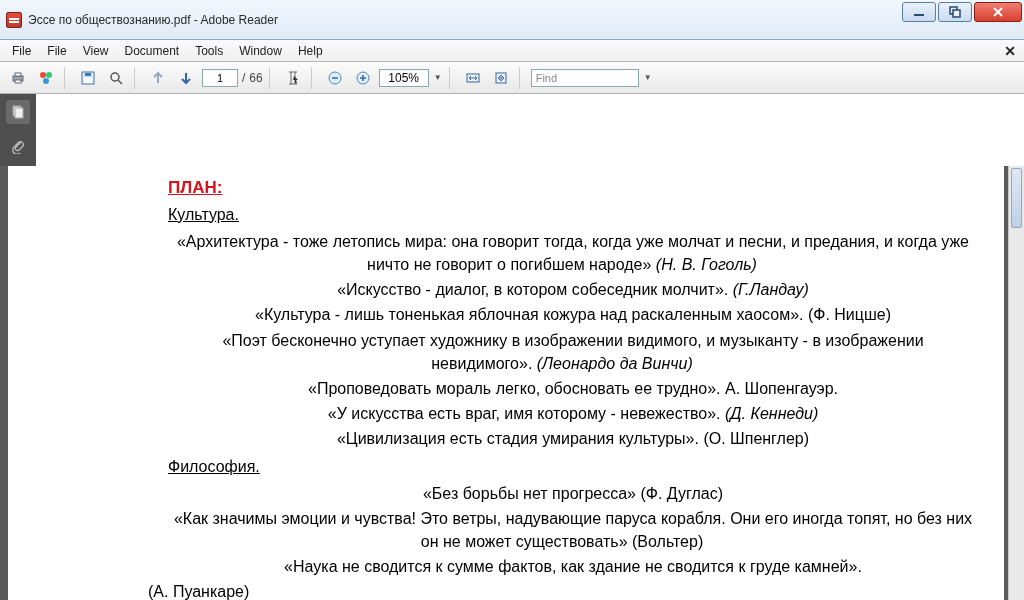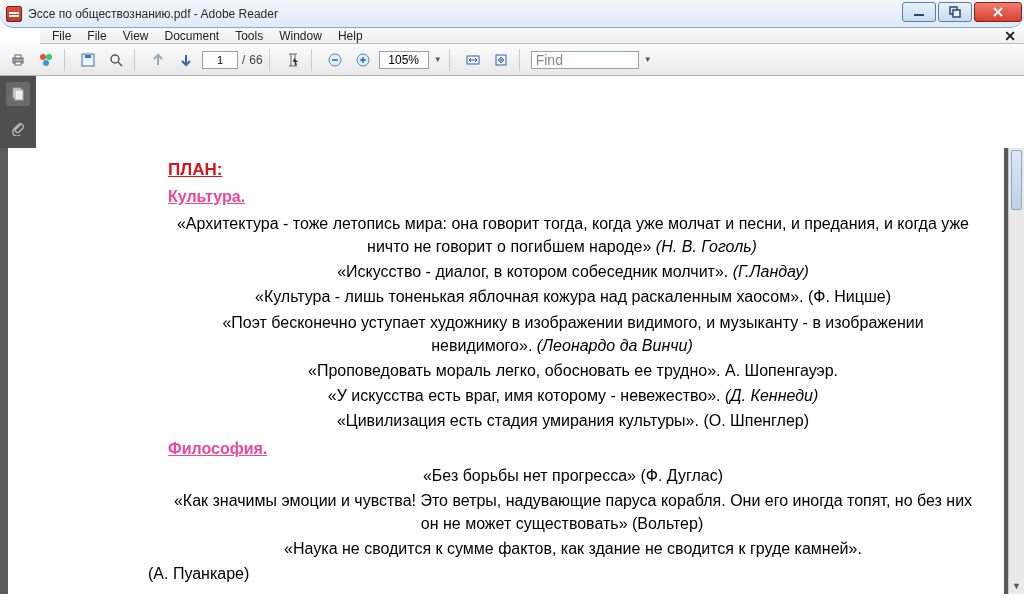--- a/index.html
+++ b/index.html
@@ -1,52 +1,52 @@
 <!DOCTYPE html>
 <html><head>
 <meta charset="utf-8">
 <style>
 * { margin: 0; padding: 0; box-sizing: border-box; font-family: "Segoe UI", Tahoma, sans-serif; }
 html, body { width: 1024px; height: 600px; overflow: hidden; background: #fff; }
 
 
-.titlebar { height: 28px; background: linear-gradient(#f3f7fc,#dfeaf6); border-bottom: 1px solid #8aa8c7; display: flex; align-items: center; padding-left: 6px; font-size: 12px; color: #2a2a2a; border-radius: 14px; }
+.titlebar { height: 40px; background: linear-gradient(#f3f7fc,#dfeaf6); border-bottom: 1px solid #8aa8c7; display: flex; align-items: center; padding-left: 6px; font-size: 12px; color: #2a2a2a; }
 .titlebar .app-icon { width: 16px; height: 16px; background: linear-gradient(#e74c3c,#c0392b); border:1px solid #7a221a; border-radius:2px; margin-right:6px; position:relative; }
 .titlebar .app-icon::after { content:""; position:absolute; left:2px; right:2px; top:8px; height:2px; background:#fff; box-shadow:0 -3px 0 #fff; }
 .titlebar .title { flex: 1; }
 .win-btns { display:flex; height:100%; }
 .win-btn { width:34px; height:20px; margin-top:2px; margin-right:2px; border:1px solid #5a7da3; border-radius:3px; background:linear-gradient(#eaf2fb,#c9dbef); display:flex; align-items:center; justify-content:center; font-size:10px; color:#27496d; cursor:default; }
 .win-btn.close { width:48px; background:linear-gradient(#f07e72,#d6402f); border-color:#842015; color:#fff; font-weight:bold; }
 
 
-.menubar { height: 16px; background: linear-gradient(#fafafa,#efefef); border-bottom:1px solid #b8b8b8; display:flex; align-items:center; padding-left:4px; font-size:12px; color:#222;margin-left:40px; }
+.menubar { height: 22px; background: linear-gradient(#fafafa,#efefef); border-bottom:1px solid #b8b8b8; display:flex; align-items:center; padding-left:4px; font-size:12px; color:#222; }
 .menubar .mi { padding:2px 8px; cursor:default; }
 .menubar .closex { margin-left:auto; margin-right:8px; font-size:14px; font-weight:bold; cursor:default; }
 
 
 .toolbar { height:32px; background:linear-gradient(#fbfbfb,#e9e9e9); border-bottom:1px solid #b0b0b0; display:flex; align-items:center; padding:0 6px; gap:4px; font-size:12px; }
 .tbtn { width:24px; height:22px; border:1px solid transparent; border-radius:3px; display:flex; align-items:center; justify-content:center; cursor:default; }
 .tsep { width:6px; height:22px; border-left:1px solid #ccc; margin:0 2px; }
 .pagebox { width:36px; height:18px; border:1px solid #8aa; background:#fff; text-align:center; font-size:11px; line-height:16px; }
 .zoombox { width:50px; height:18px; border:1px solid #8aa; background:#fff; text-align:center; font-size:12px; line-height:16px; }
-.findbox { width:108px; height:18px; border:1px solid #8aa; background:#fff; padding:0 4px; font-size:14px; color:#888; line-height:16px; }
+.findbox { width:108px; height:18px; border:1px solid #8aa; background:#fff; padding:0 4px; font-size:11px; color:#888; line-height:16px; }
 .dd { width:10px; font-size:8px; color:#555; text-align:center; }
 .ico { width:16px; height:16px; display:block; }
 
 
 .workarea { display:flex; height:518px;flex-direction:column; }
 .sidebar { width:36px; background:#4f4f4f; display:flex; flex-direction:column; align-items:center; padding-top:6px; gap:10px; }
 .side-btn { width:24px; height:24px; border-radius:3px; display:flex; align-items:center; justify-content:center; color:#ddd; cursor:default; }
 .side-btn.active { background:#6a6a6a; }
 .side-attach { margin-top:auto; margin-bottom:8px; color:#bbb; }
 
 .docwrap { flex:1; background:#5a5a5a; position:relative; overflow:hidden; }
 .page { position:absolute; left:8px; right:20px; top:0; bottom:0; background:#fff; padding:10px 28px 10px 140px; font-size:16px; line-height:1.45; color:#000; font-family:"Arial",sans-serif; }
 .page .plan { color:#d8131b; font-weight:bold; text-decoration:underline; font-size:17px; margin-left:20px; }
-.page .sect { color:#ec4899; text-decoration:underline; font-size:16px; margin-left:20px; display:inline-block; margin-top:2px; margin-bottom:2px;font-weight:bold; }
+.page .sect { color:#000000; text-decoration:underline; font-size:16px; margin-left:20px; display:inline-block; margin-top:2px; margin-bottom:2px; }
 .page p { margin:2px 0; }
 .page .indent { text-indent:22px;text-align:center; }
 .page em { font-style:italic; }
 
 .vscroll { position:absolute; right:0; top:0; width:16px; height:100%; background:#e9e9e9; border-left:1px solid #c4c4c4; }
 .vscroll .thumb { position:absolute; left:2px; right:2px; top:2px; height:60px; background:linear-gradient(#dfe9f5,#bfd0e6); border:1px solid #8fa9c7; border-radius:2px; }
 .vscroll .arr { position:absolute; left:0; right:0; height:16px; text-align:center; font-size:9px; color:#555; line-height:16px; }
 .vscroll .arr.up { top:0; }
 .vscroll .arr.dn { bottom:0; }
 

